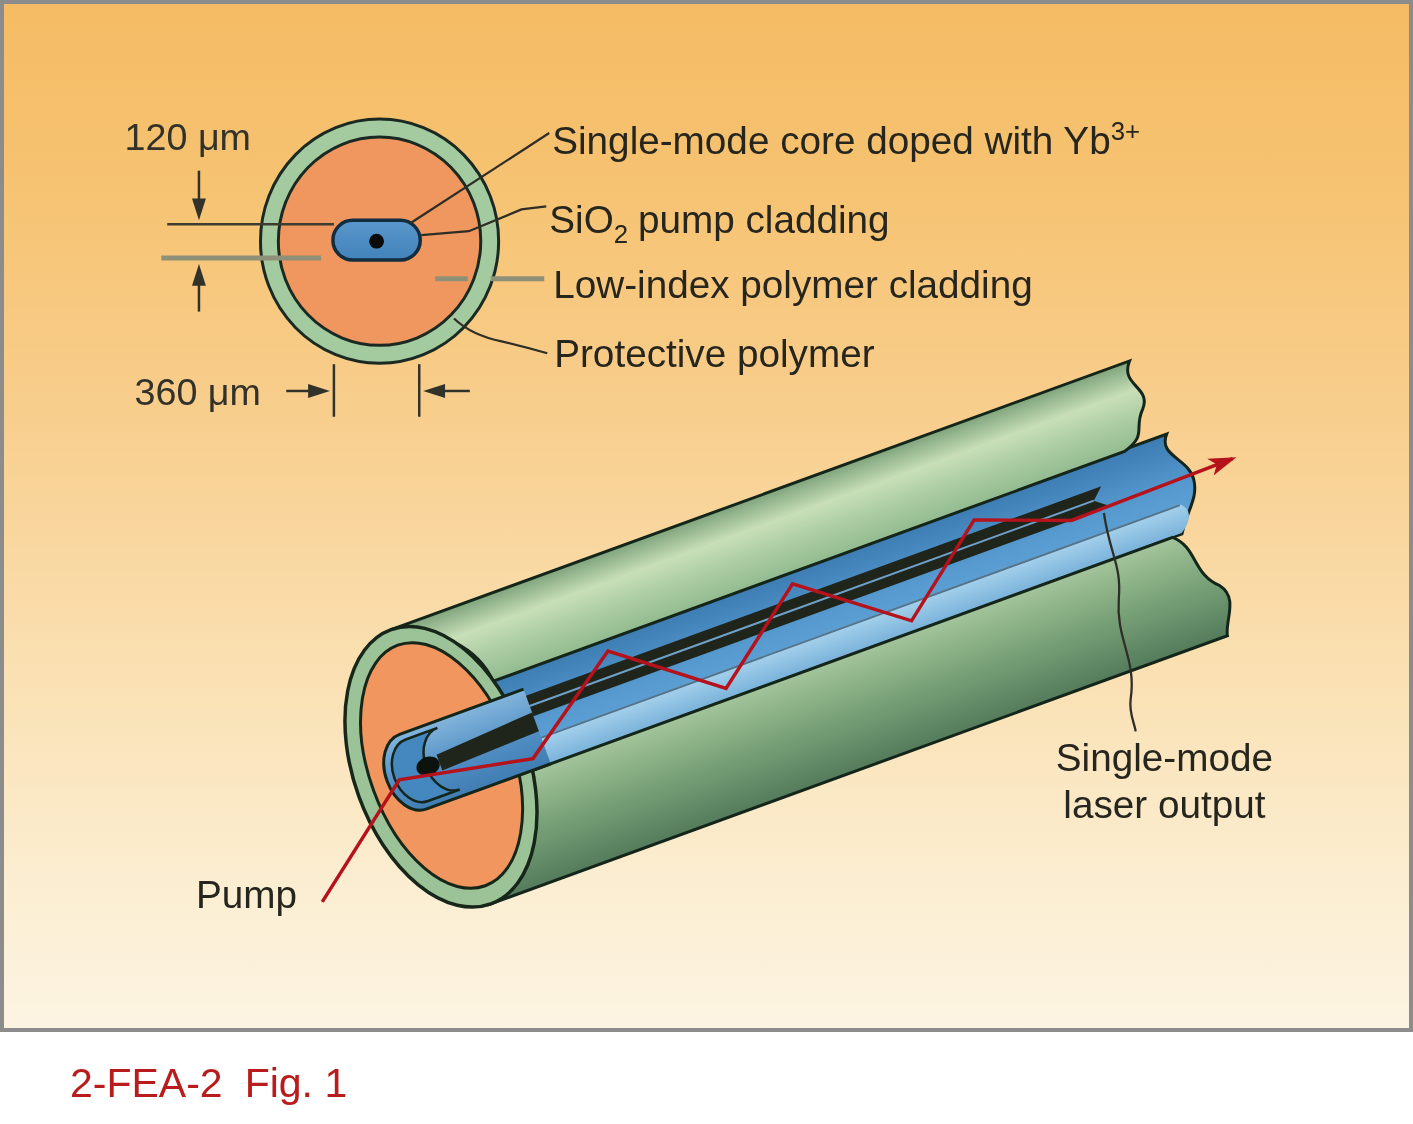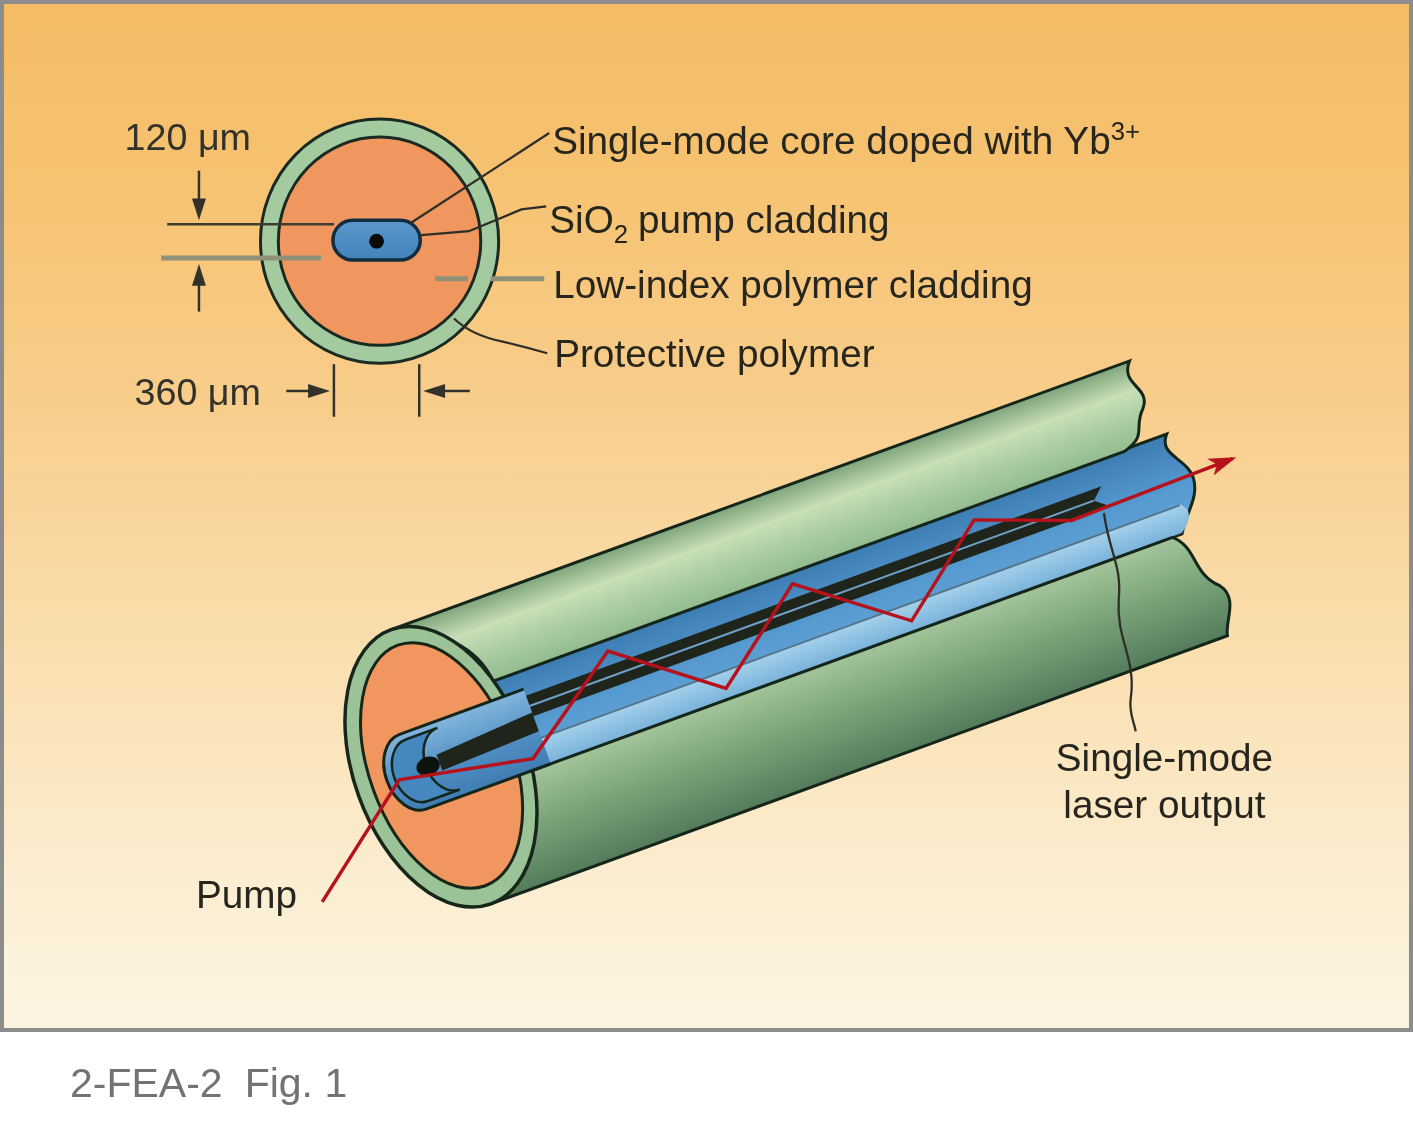--- a/index.html
+++ b/index.html
@@ -2,21 +2,21 @@
 <html><head>
 <meta charset="utf-8">
 <style>
   html,body{margin:0;padding:0;background:#ffffff;}
   .page{position:relative;width:1413px;height:1124px;background:#ffffff;overflow:hidden;
         font-family:"Liberation Sans", sans-serif;}
   .panel{position:absolute;left:0;top:0;width:1413px;height:1032px;box-sizing:border-box;
          border:4px solid #8C8C8C;
          background:linear-gradient(180deg,#F5BB64 0%,#F6C372 18%,#F8CE8D 40%,#FAE0B2 65%,#FBEDD0 85%,#FCF4E2 100%);}
   .panel svg{position:absolute;left:0;top:0;width:100%;height:100%;}
-  .caption{position:absolute;left:70px;top:1060px;font-size:41px;color:#737373;}
+  .caption{position:absolute;left:70px;top:1060px;font-size:41px;color:#b91c1c;}
   .caption .gap{display:inline-block;width:22px;}
   text{font-family:"Liberation Sans", sans-serif;fill:#26261E;}
   .lbl{font-size:39px;}
   .dim{font-size:38px;fill:#32322A;}
   .small{font-size:26px;}
 </style>
 </head>
 <body>
 
 <div class="page">

